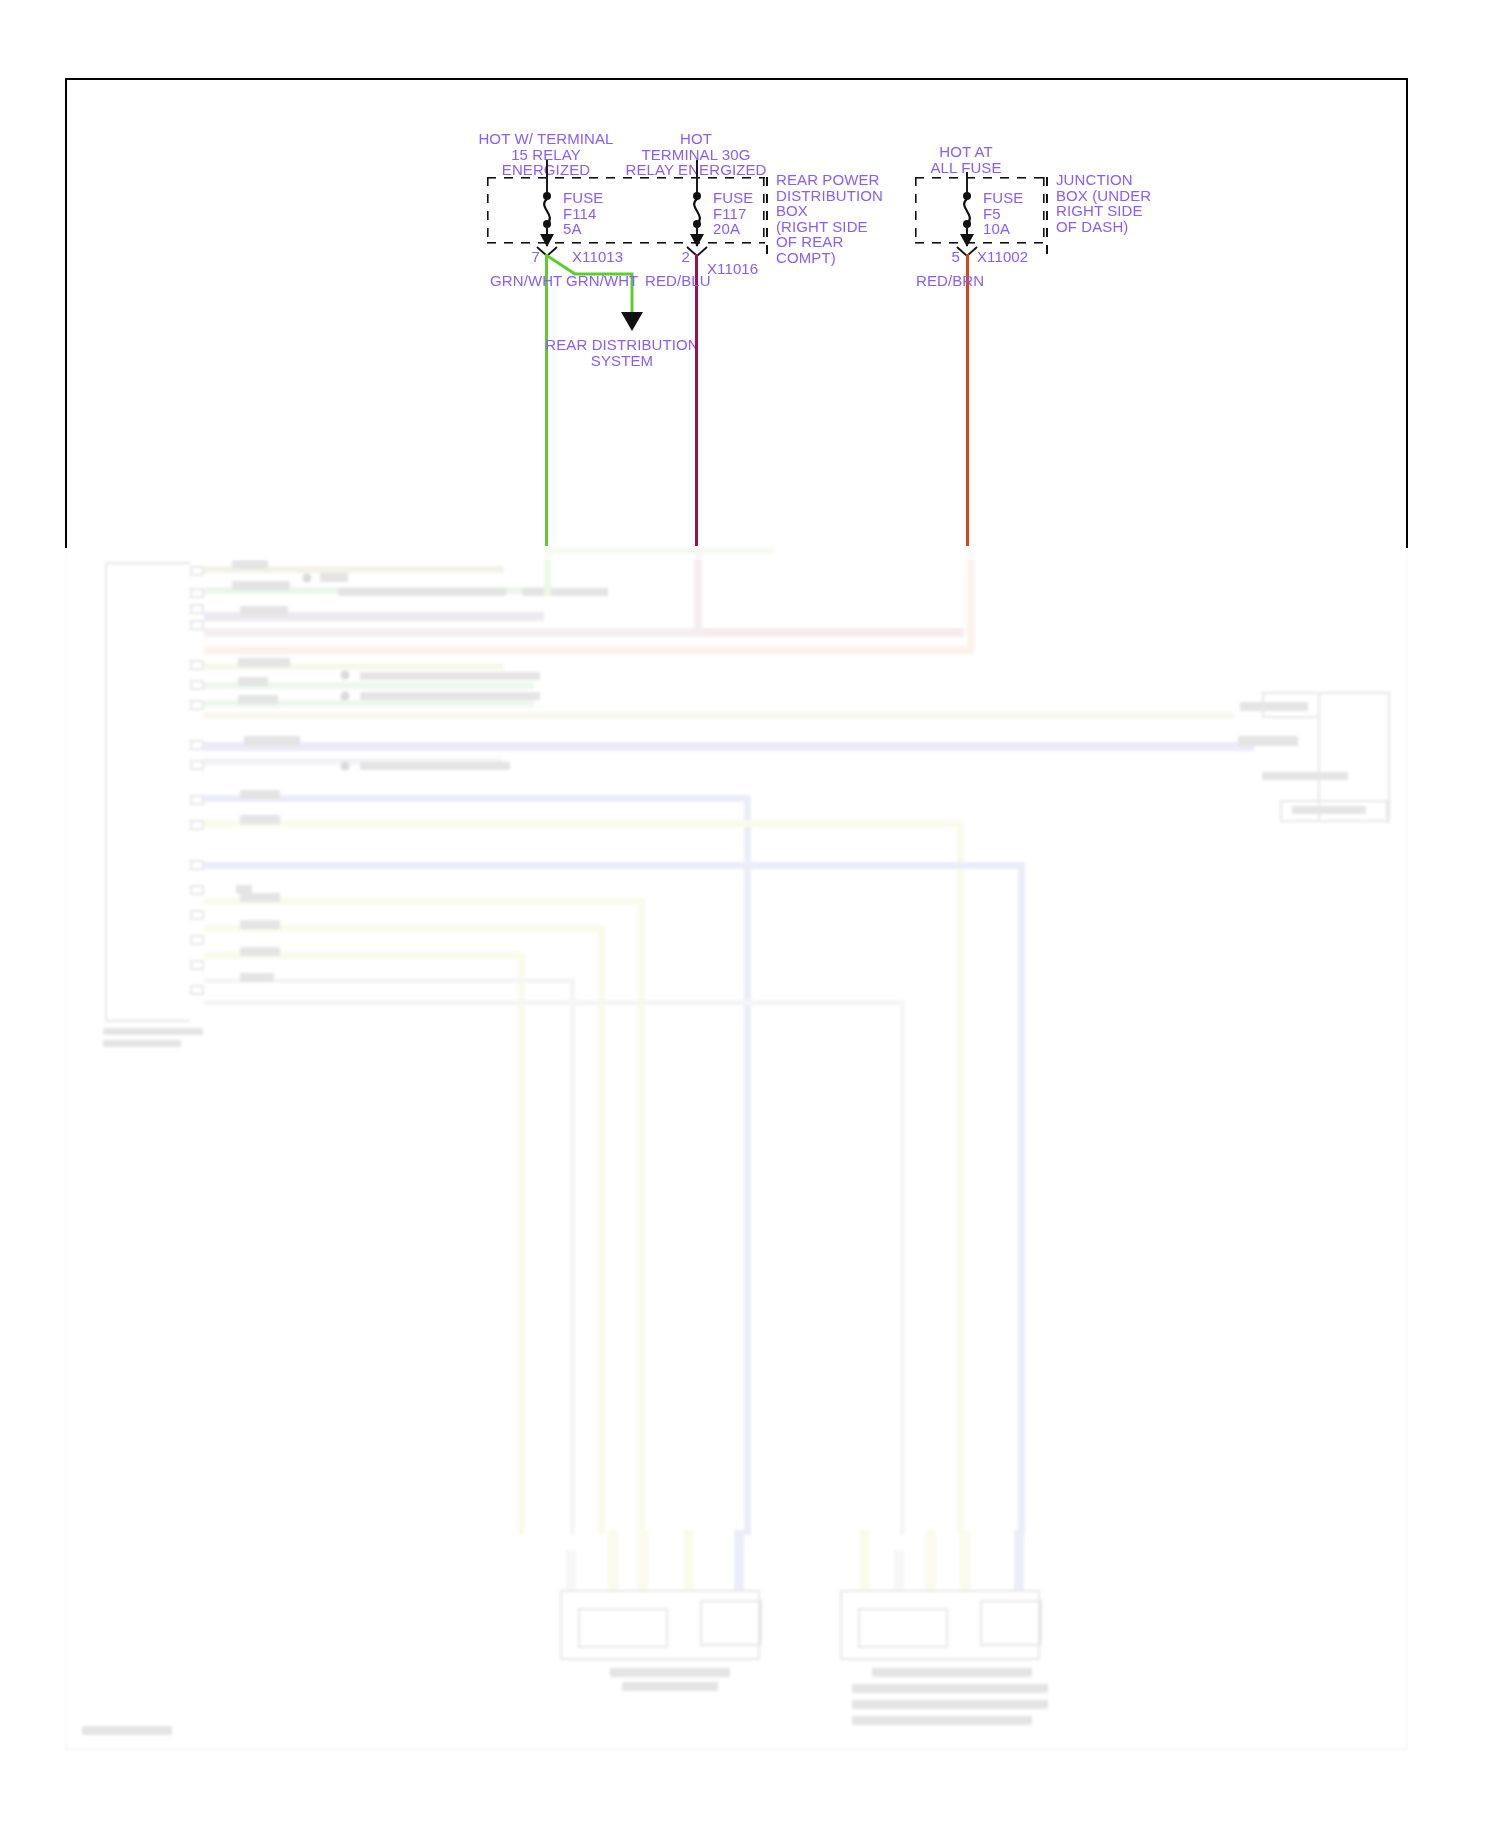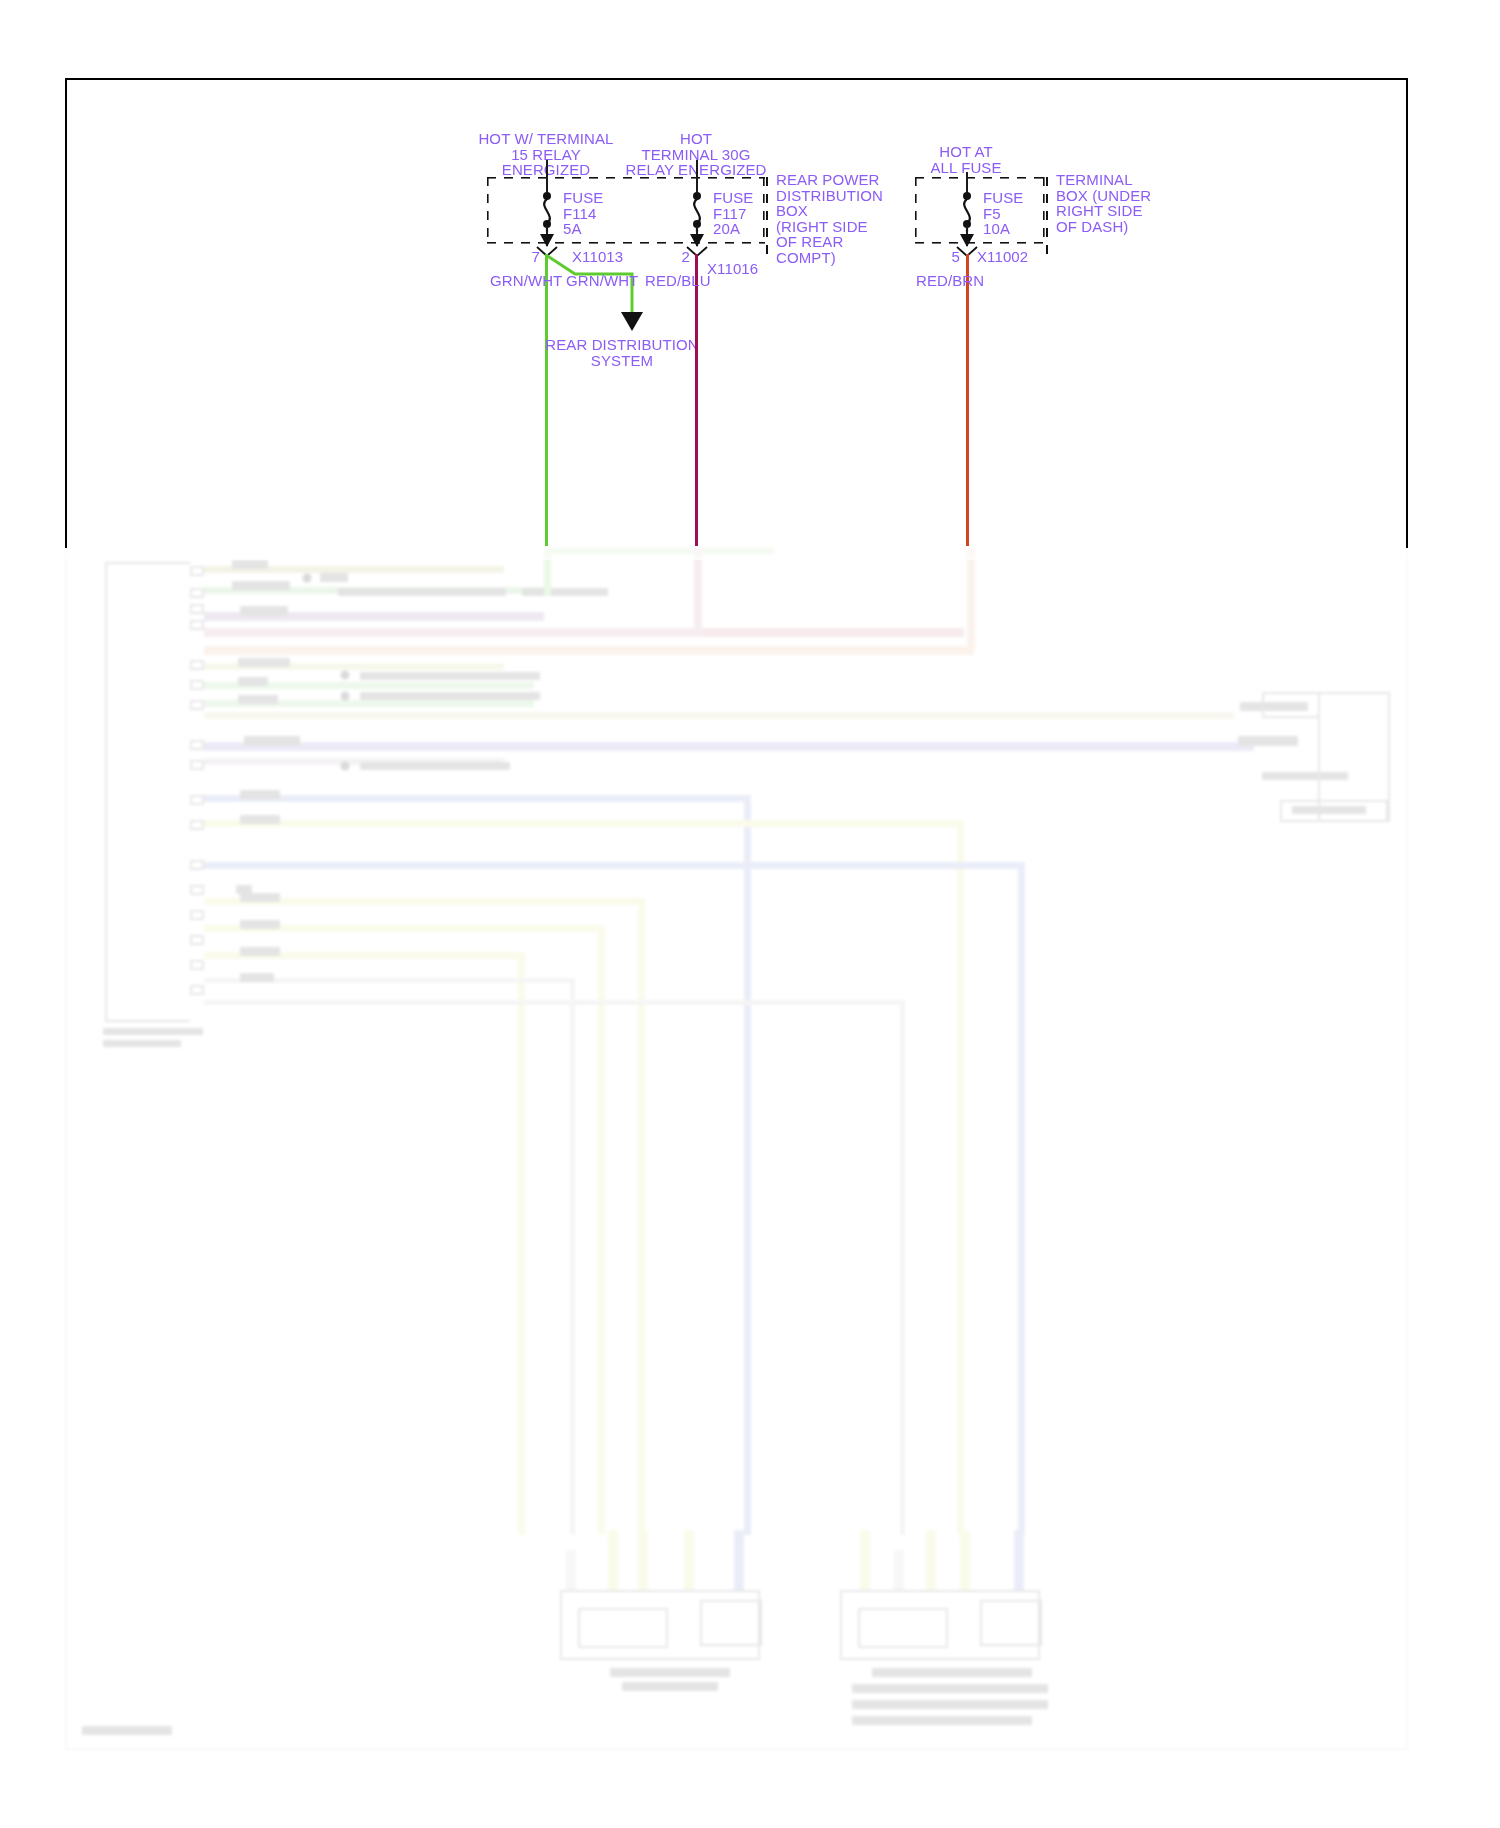--- a/index.html
+++ b/index.html
@@ -222,21 +222,21 @@
   <div class="t" style="left:776px;top:172px;">REAR POWER
 DISTRIBUTION
 BOX
 (RIGHT SIDE
 OF REAR
 COMPT)</div>
 
   <div class="dashbox" style="left:915px;top:177px;width:130px;height:67px;"></div>
   <div class="dashline-v" style="left:1046px;top:177px;height:77px;"></div>
 
-  <div class="t" style="left:1056px;top:172px;">TERMINAL
+  <div class="t" style="left:1056px;top:172px;">JUNCTION
 BOX (UNDER
 RIGHT SIDE
 OF DASH)</div>
 
   <div class="blk v" style="left:546px;top:160px;height:34px;"></div>
   <div class="dot" style="left:547px;top:196px;"></div>
   <svg style="position:absolute;left:533px;top:198px;" width="28" height="36" viewBox="0 0 28 36">
     <path d="M14 1 C 4 9, 24 17, 14 26 L14 34" fill="none" stroke="#111" stroke-width="2.2"></path>
   </svg>
   <div class="dot" style="left:547px;top:224px;"></div>

